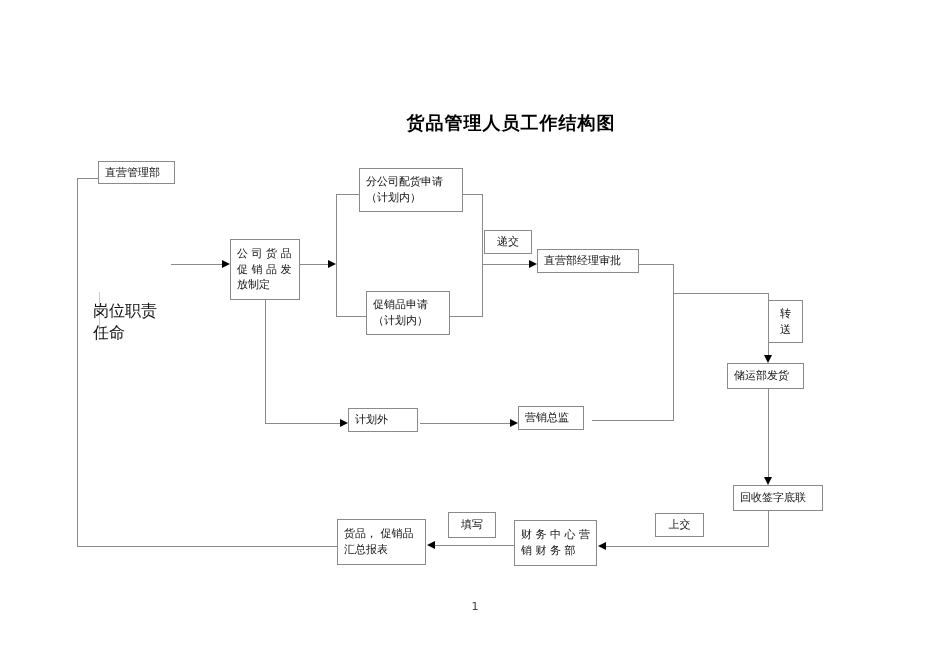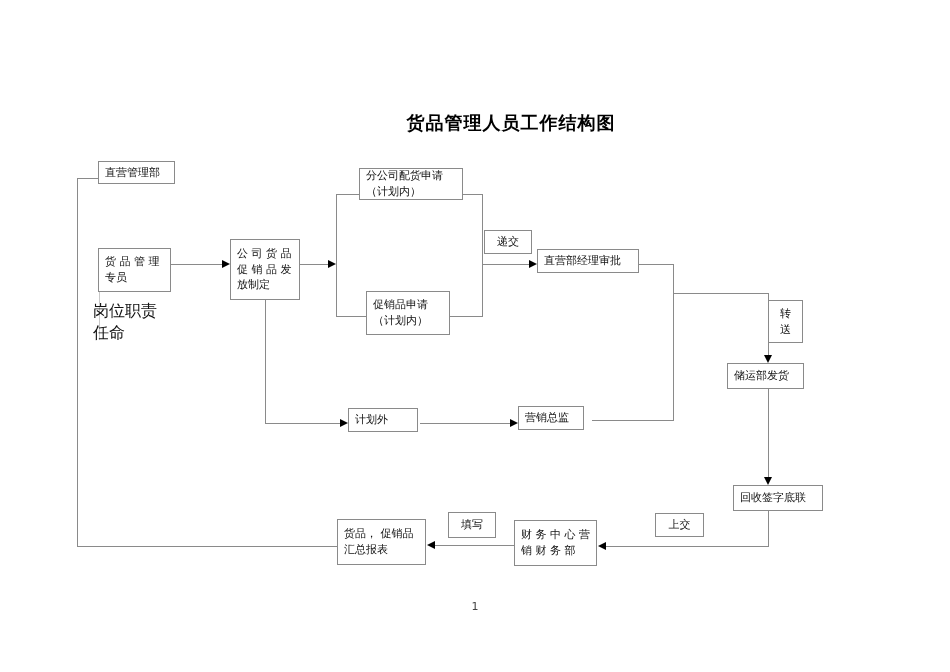--- a/index.html
+++ b/index.html
@@ -92,31 +92,29 @@
   <div class="hline" style="left:265px;top:423px;width:75px"></div>
   <div class="arrow-r" style="left:340px;top:419px"></div>
 
   <div class="hline" style="left:420px;top:423px;width:90px"></div>
   <div class="arrow-r" style="left:510px;top:419px"></div>
 
   <div class="hline" style="left:592px;top:420px;width:82px"></div>
 
   <div class="box" style="left:98px;top:161px;width:77px;height:23px">直营管理部</div>
 
-  <div class="box" style="left:98px;top:248px;width:73px;height:44px">货 品 管 理
-专员</div>
 
   <div class="freetext" style="left:93px;top:301px">岗位职责</div>
   <div class="freetext" style="left:93px;top:323px">任命</div>
 
   <div class="box" style="left:230px;top:239px;width:70px;height:61px">公 司 货 品
 促 销 品 发
 放制定</div>
 
-  <div class="box" style="left:359px;top:168px;width:104px;height:32px">分公司配货申请
+  <div class="box" style="left:359px;top:168px;width:104px;height:44px">分公司配货申请
 （计划内）</div>
 
   <div class="box" style="left:366px;top:291px;width:84px;height:44px">促销品申请
 （计划内）</div>
 
   <div class="box center" style="left:484px;top:230px;width:48px;height:24px">递交</div>
 
   <div class="box" style="left:537px;top:249px;width:102px;height:24px">直营部经理审批</div>
 
   <div class="box center" style="left:768px;top:300px;width:35px;height:43px">转

